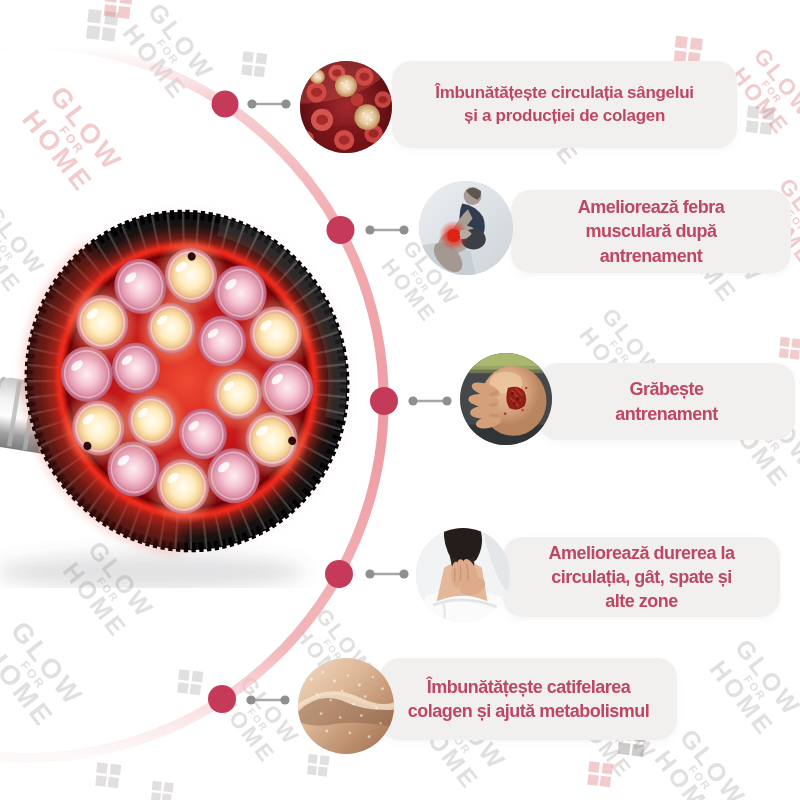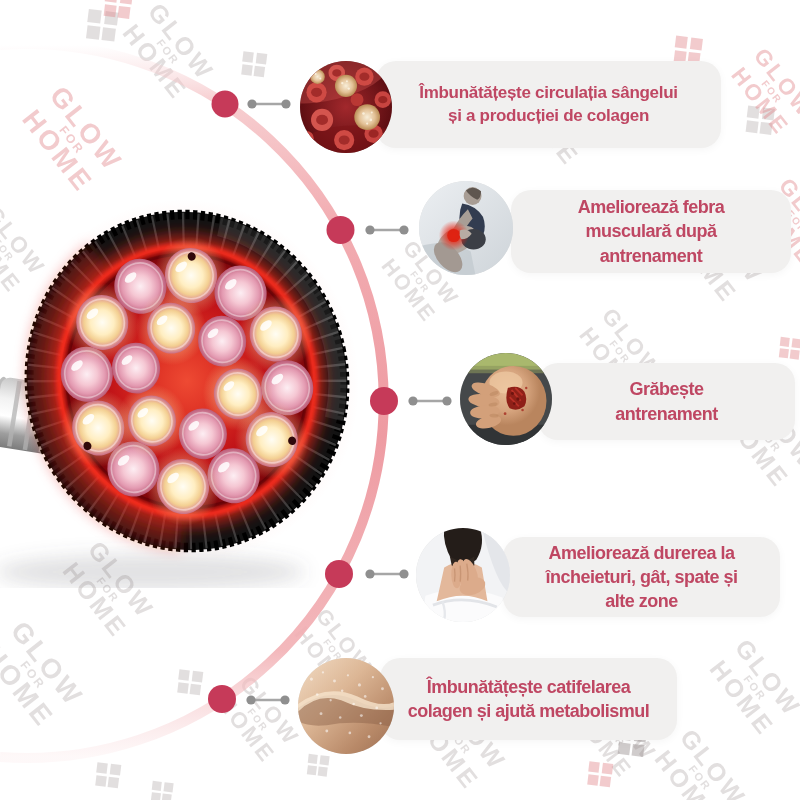--- a/index.html
+++ b/index.html
@@ -452,21 +452,21 @@
           <ellipse cx="-54.3280049259058" cy="-31.096149610516363" rx="6.24" ry="3.3600000000000003" fill="rgba(255,255,255,0.85)" transform="rotate(-25 -54.3280049259058 -31.096149610516363)"></ellipse>
         </g>
       <g fill="#30080b">
         <circle cx="90.4" cy="75.8" r="4"></circle>
           <circle cx="-110.9" cy="40.4" r="4"></circle>
           <circle cx="30.5" cy="-114" r="4"></circle>
       </g>
     </g>
   </svg>
 
-  <div class="card c1 abs" style="left:376px;top:61px;width:345px;height:87px;">
+  <div class="card c1 abs" style="left:392px;top:61px;width:345px;height:87px;">
     <p>Îmbunătățește circulația sângelui
 și a producției de colagen</p>
   </div>
   <div class="photo abs" style="left:300px;top:61px;width:92px;height:92px;">
     <svg viewBox="0 0 100 100">
       <defs>
         <radialGradient id="p1bg">
             <stop offset="0" stop-color="#a2282c"></stop>
             <stop offset="1" stop-color="#5e0e12"></stop>
           </radialGradient>
@@ -593,21 +593,21 @@
       <g fill="#a52b20" opacity="0.8">
           <circle cx="49" cy="66" r="1.5"></circle>
           <circle cx="68" cy="62" r="1.4"></circle>
           <circle cx="72" cy="38" r="1.3"></circle>
         </g>
     </svg>
   </div>
 
   <div class="card abs" style="left:503px;top:537px;width:277px;height:80px;">
     <p>Ameliorează durerea la
-încheieturi, gât, spate și
+circulația, gât, spate și
 alte zone</p>
   </div>
   <div class="photo abs" style="left:416px;top:528px;width:94px;height:94px;">
     <svg viewBox="0 0 100 100">
       <rect width="100" height="100" fill="#f2f3f5"></rect>
       <path d="M70,0 L100,0 L100,70 Q85,60 70,0 Z" fill="#e4e6ea"></path>
       <path d="M10,72 Q50,58 92,74 L95,100 L6,100 Z" fill="#fbfbfc"></path>
       <path d="M18,82 Q50,70 86,84" stroke="#e2e4e8" stroke-width="3" fill="none"></path>
       <path d="M28,78 Q32,88 30,98" stroke="#e6e8ec" stroke-width="2.5" fill="none"></path>
       <path d="M30,42 Q50,30 70,42 L76,78 Q50,66 22,78 Z" fill="#e3b89b"></path>

